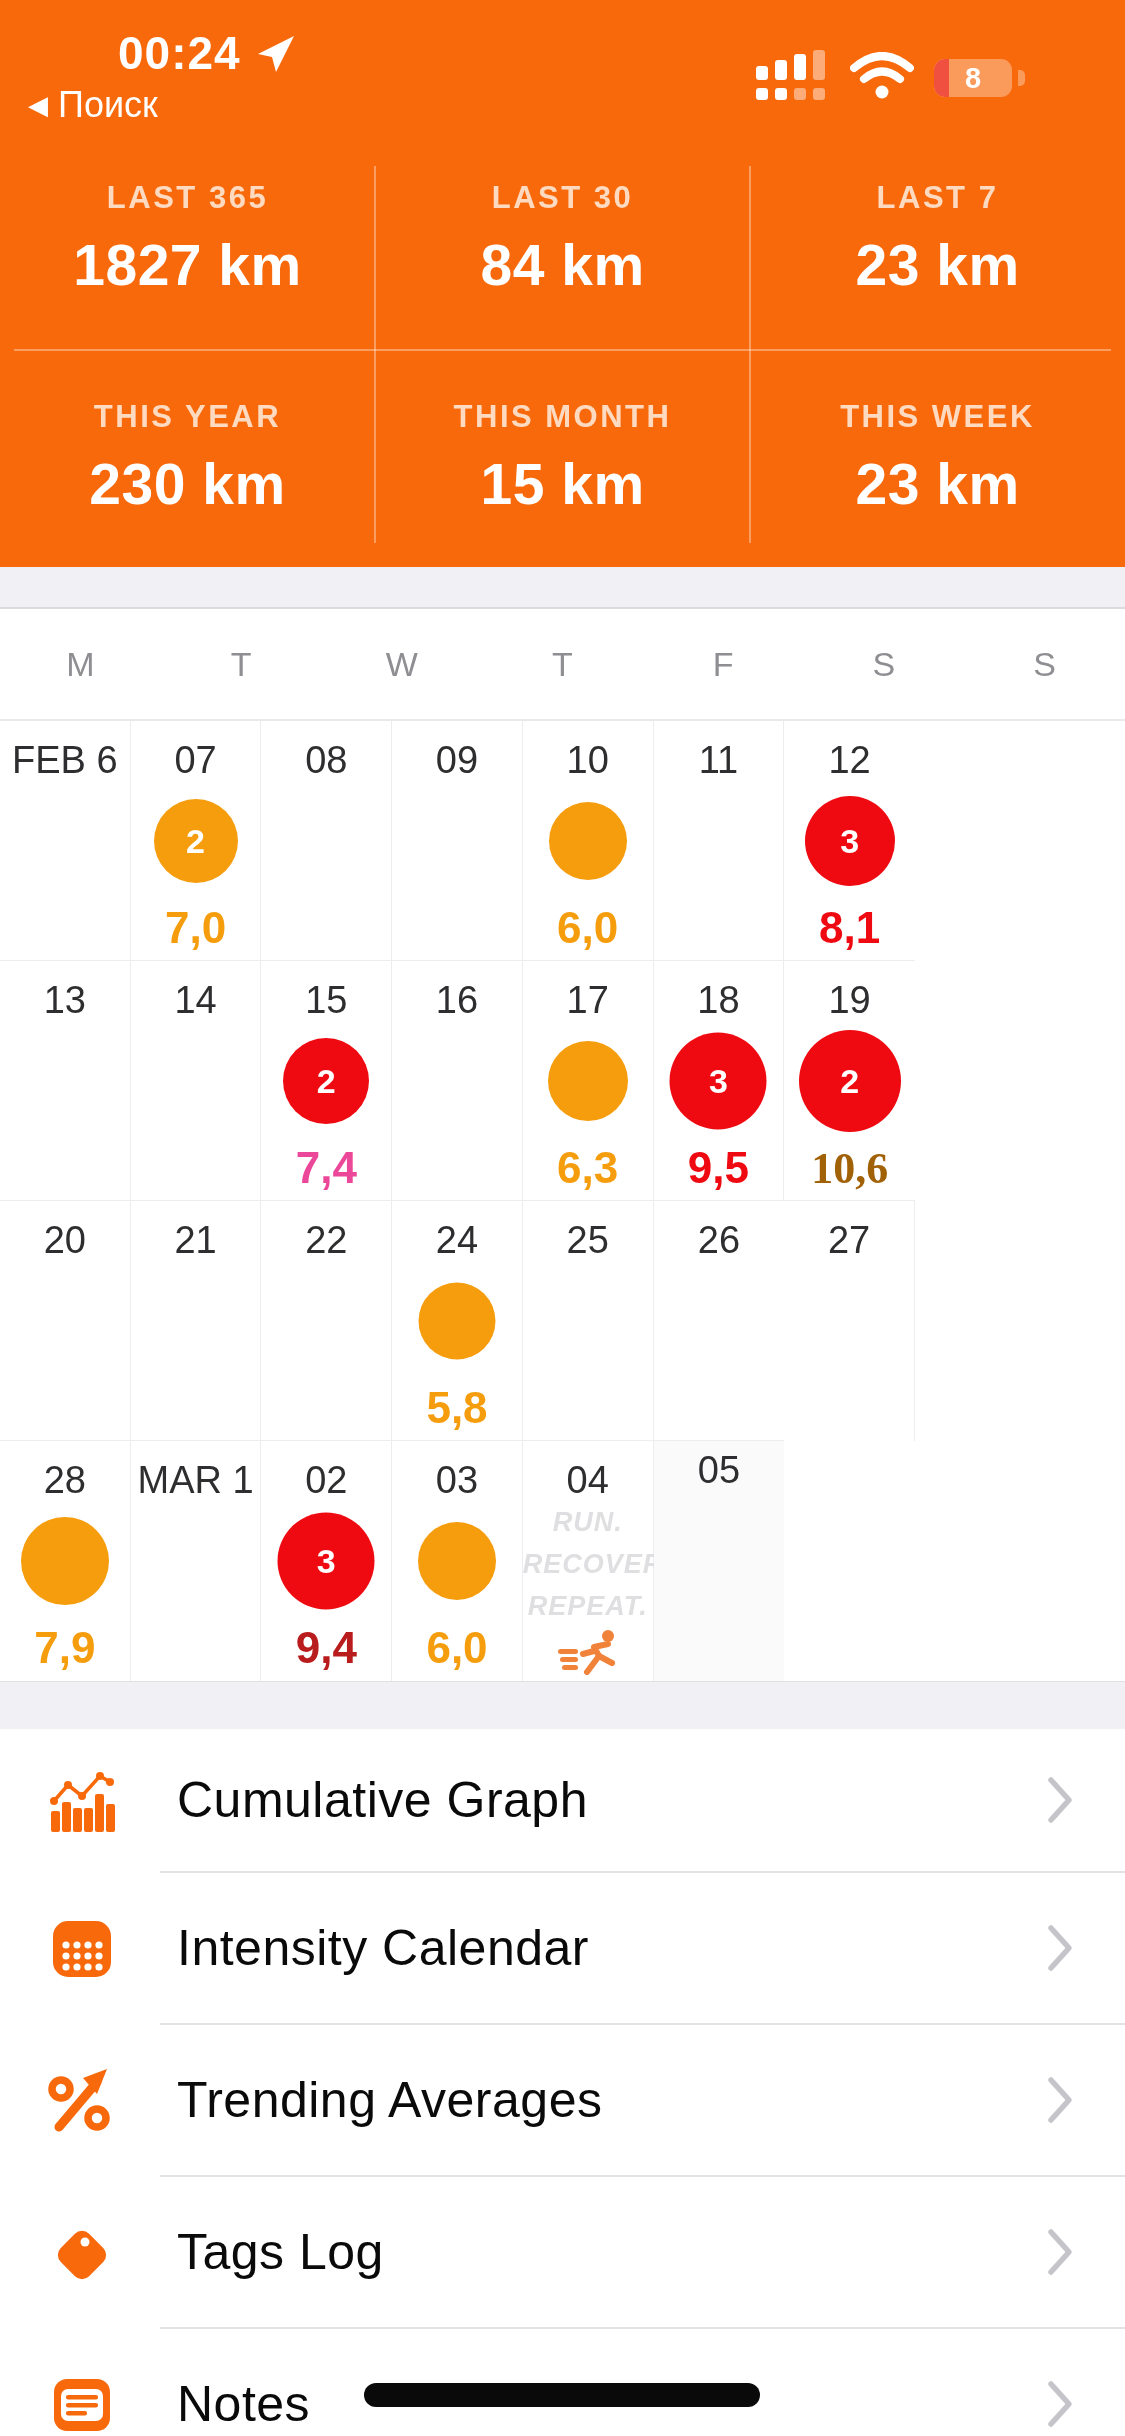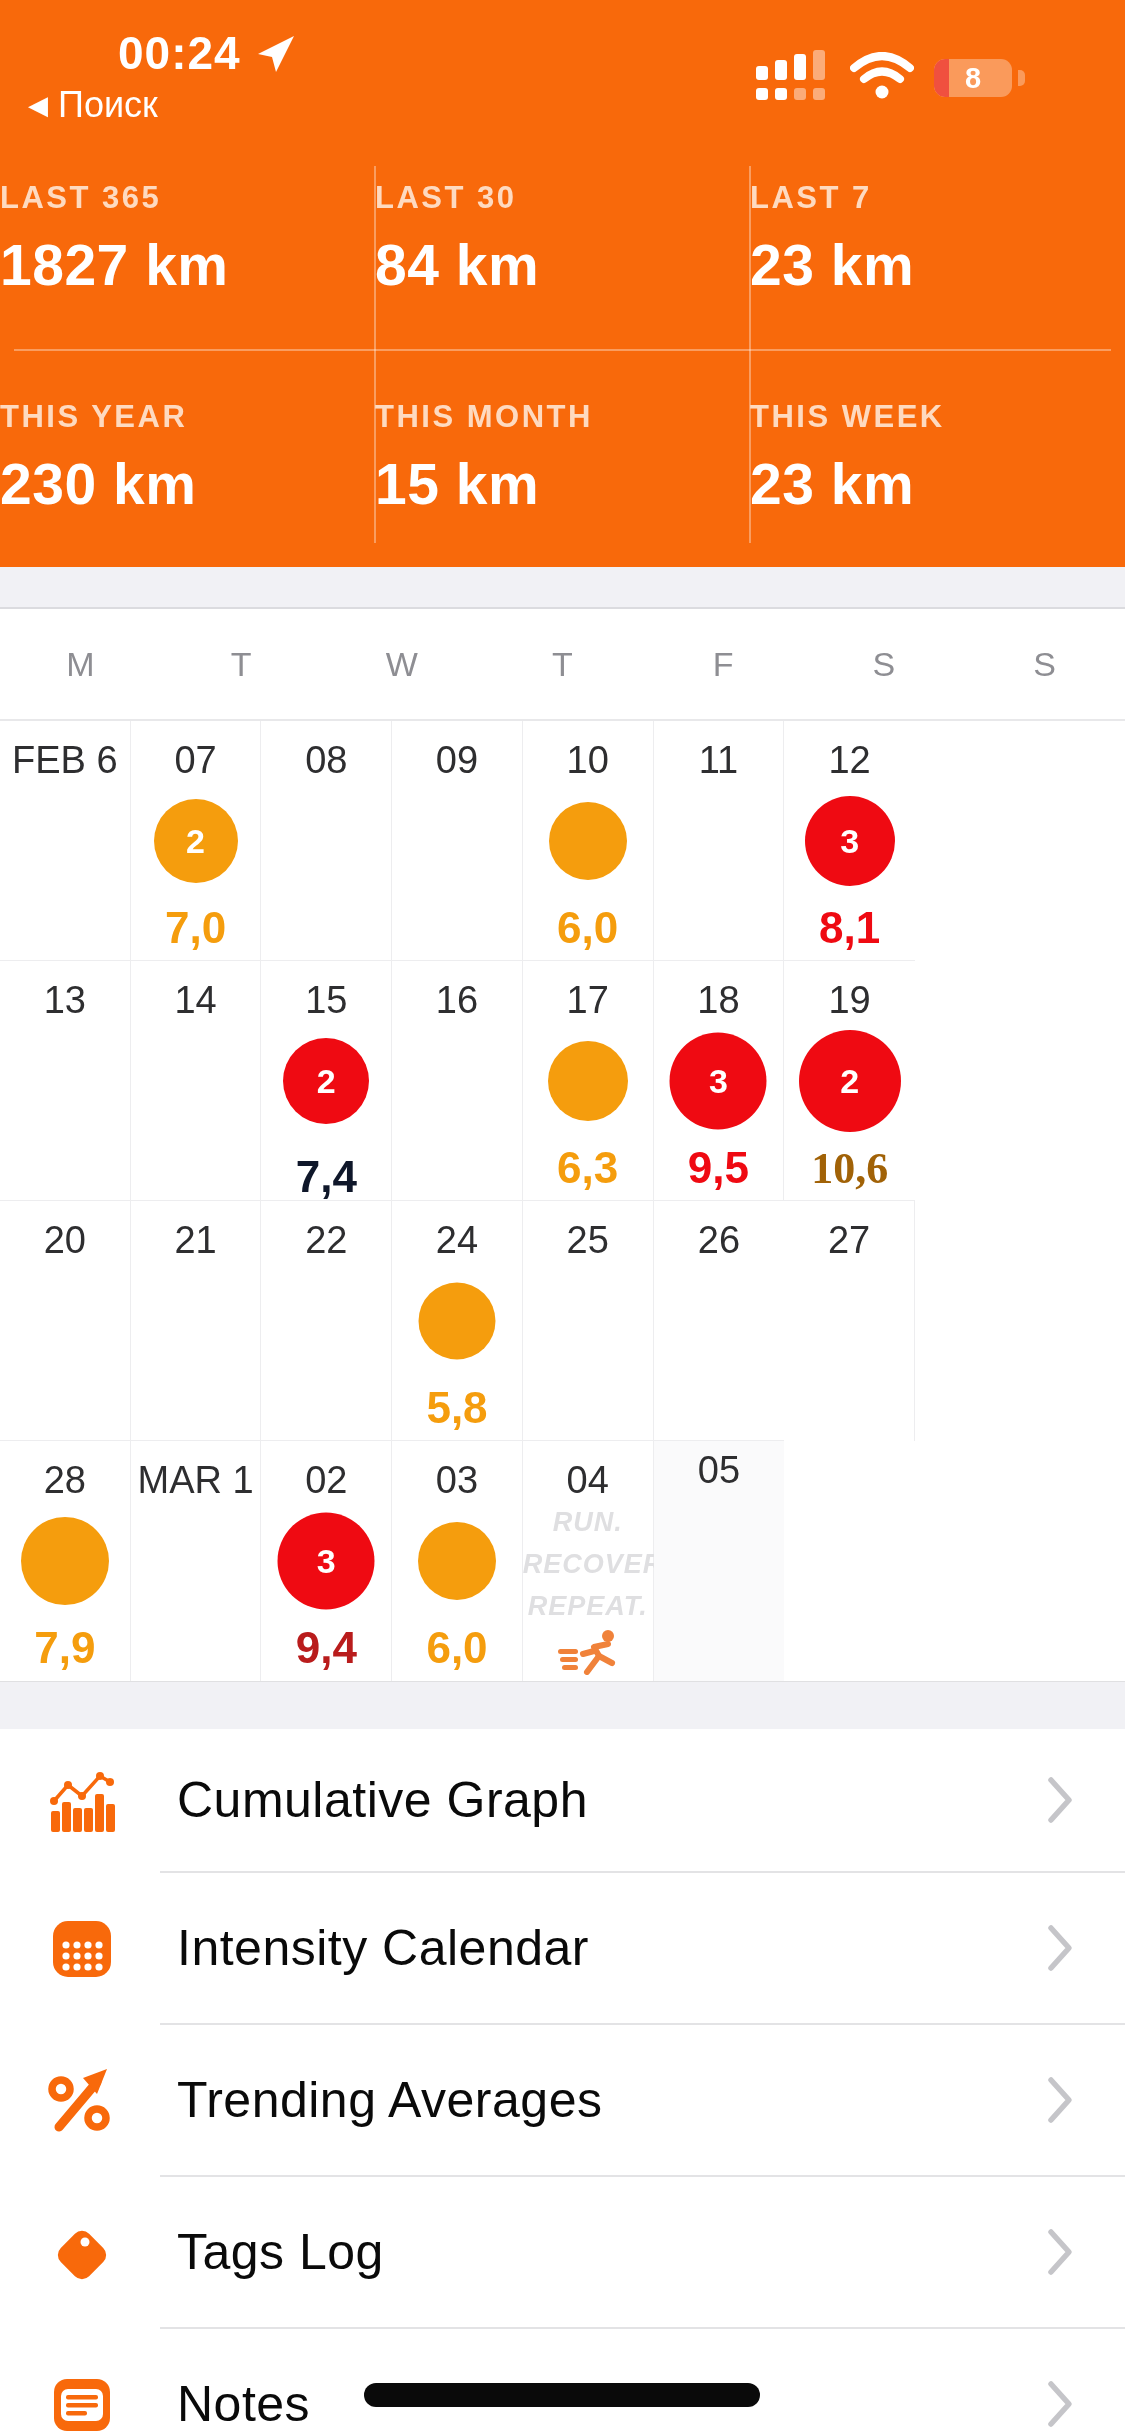--- a/index.html
+++ b/index.html
@@ -17,21 +17,21 @@
   .back-label{font-size:36px;font-weight:400;}
   .status-icons{position:absolute;right:100px;top:50px;display:flex;align-items:center;gap:20px;}
   .battery{position:relative;width:78px;height:38px;border-radius:11px;background:rgba(255,255,255,0.33);
            display:flex;align-items:center;justify-content:center;overflow:hidden;}
   .battery-fill{position:absolute;left:0;top:0;bottom:0;width:15px;background:#F0503F;border-radius:11px 0 0 11px;}
   .battery-pct{position:relative;color:#fff;font-size:29px;font-weight:600;}
   .battery-nub{width:7px;height:16px;border-radius:0 5px 5px 0;background:rgba(255,255,255,0.33);margin-left:3px;}
   
   .stats{position:absolute;top:130px;left:0;width:1125px;height:437px;
          display:grid;grid-template-columns:1fr 1fr 1fr;grid-template-rows:1fr 1fr;}
-  .stat{display:flex;flex-direction:column;align-items:flex-start;justify-content:center;gap:16px;}
+  .stat{display:flex;flex-direction:column;align-items:center;justify-content:center;gap:16px;}
   .stat-label{font-size:31px;font-weight:700;letter-spacing:2.5px;color:rgba(255,238,224,0.85);}
   .stat-value{font-size:57px;font-weight:700;color:#fff;letter-spacing:0.5px;}
   .vline{position:absolute;top:36px;bottom:24px;width:2px;background:rgba(255,255,255,0.35);}
   .vline.v1{left:374px;} .vline.v2{left:749px;}
   .hline{position:absolute;left:14px;right:14px;top:50%;height:2px;background:rgba(255,255,255,0.35);}
   
   .strip1{position:absolute;top:567px;left:0;width:1125px;height:42px;background:#F1F1F5;border-bottom:2px solid #DBDBDF;box-sizing:border-box;}
   .strip2{position:absolute;top:1681px;left:0;width:1125px;height:48px;background:#F1F1F5;border-top:1px solid #E0E0E2;box-sizing:border-box;}
   
   .weekdays{position:absolute;top:609px;left:0;width:1125px;height:112px;background:#fff;
@@ -187,21 +187,21 @@
         <div class="day-label">13</div>
       </div>
       <div class="cal-cell">
         <div class="day-label">14</div>
       </div>
       <div class="cal-cell">
         <div class="day-label">15</div>
         <div class="activity-circle" style="width: 86px; height: 86px; background: rgb(239, 10, 18);">
           <span class="activity-count">2</span>
         </div>
-        <div class="activity-value" style="color: #0f172a; margin-top: 9px;">7,4</div>
+        <div class="activity-value" style="color: #ec4899;">7,4</div>
       </div>
       <div class="cal-cell">
         <div class="day-label">16</div>
       </div>
       <div class="cal-cell">
         <div class="day-label">17</div>
         <div class="activity-circle" style="width: 80px; height: 80px; background: rgb(245, 157, 13);"></div>
         <div class="activity-value" style="color: rgb(245, 157, 13);">6,3</div>
       </div>
       <div class="cal-cell">

